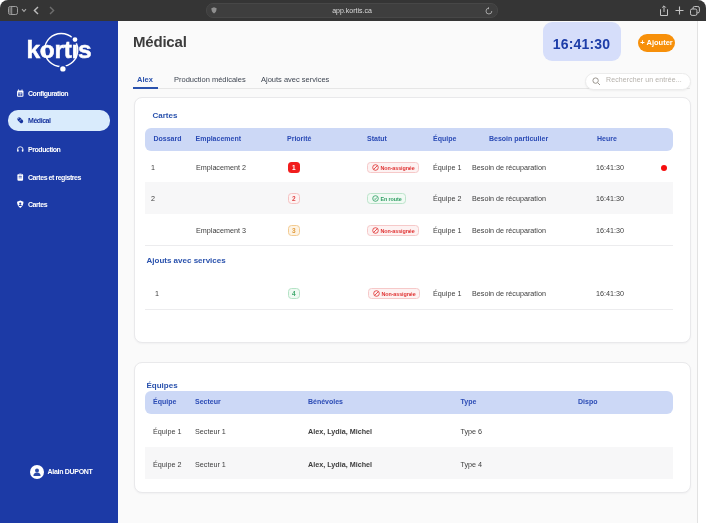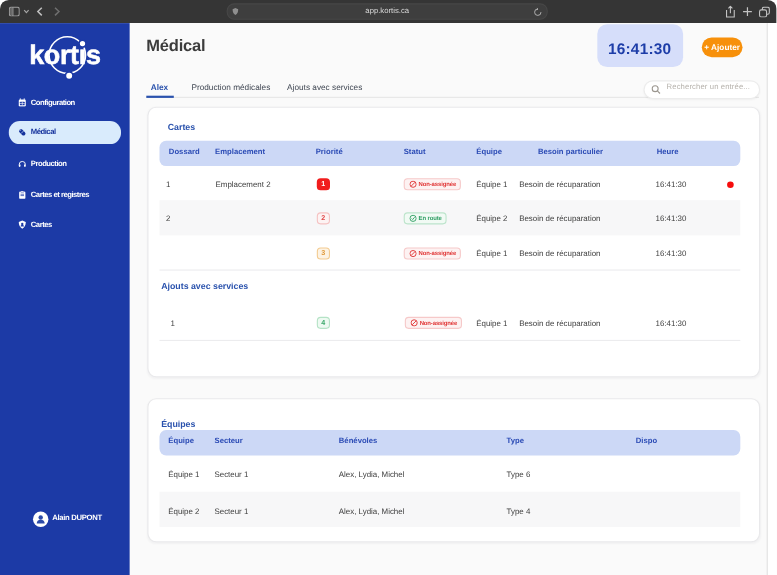--- a/index.html
+++ b/index.html
@@ -57,21 +57,21 @@
   .pr4 { background:#eefaf2; border:1px solid #b5e3c6; color:#3fa96d; }
   .pill { height:10.5px; border-radius:3.5px; display:flex; align-items:center; font-size:5.4px; font-weight:700; letter-spacing:-0.1px; padding:0 3.5px; }
   .pill svg { margin-right:2px; }
   .pillred { background:#fdf2f2; border:1px solid #f6c9c9; color:#e03535; }
   .pillgreen { background:#f1faf4; border:1px solid #bce4cb; color:#2f9e63; }
   .sep { position:absolute; left:10.5px; width:528px; height:1px; background:#ececee; }
   .reddot { position:absolute; width:6.5px; height:6.5px; border-radius:50%; background:#f60d0d; }
   
   .d1 { left:8px; }     
   .d2 { left:50px; }    
-  .d3 { left:163px; }   
+  .d3 { left:163px;font-weight:bold; }   
   .d4 { left:315.5px; }   
 </style>
 </head>
 <body>
 <div id="win">
 
   <div id="toolbar" class="abs">
 
     <svg class="abs" style="left:8px;top:6px" width="10" height="9" viewBox="0 0 10 9">
       <rect x="0.5" y="0.5" width="9" height="8" rx="1.8" fill="none" stroke="#9e9e9e"></rect>
@@ -231,20 +231,21 @@
               <circle cx="5" cy="5" r="4" fill="none" stroke="#2f9e63" stroke-width="1.2"></circle>
               <path d="M3.2 5.2 L4.5 6.5 L7 3.6" fill="none" stroke="#2f9e63" stroke-width="1.2"></path>
             </svg>En route</span>
         </div>
       <div class="cell c5">Équipe 2</div>
       <div class="cell c6">Besoin de récuparation</div>
       <div class="cell c7">16:41:30</div>
     </div>
     <div class="row" style="top:115.5px">
       <div class="cell c1"></div>
+      <div class="cell c2">Emplacement 3</div>
       <div class="cell c3">
           <span class="pr pr3">3</span>
         </div>
       <div class="cell c4">
           <span class="pill pillred"><svg width="7" height="7" viewBox="0 0 10 10">
               <circle cx="5" cy="5" r="4" fill="none" stroke="#e03535" stroke-width="1.2"></circle>
               <line x1="2.4" y1="7.6" x2="7.6" y2="2.4" stroke="#e03535" stroke-width="1.2"></line>
             </svg>Non-assignée</span>
         </div>
       <div class="cell c5">Équipe 1</div>

